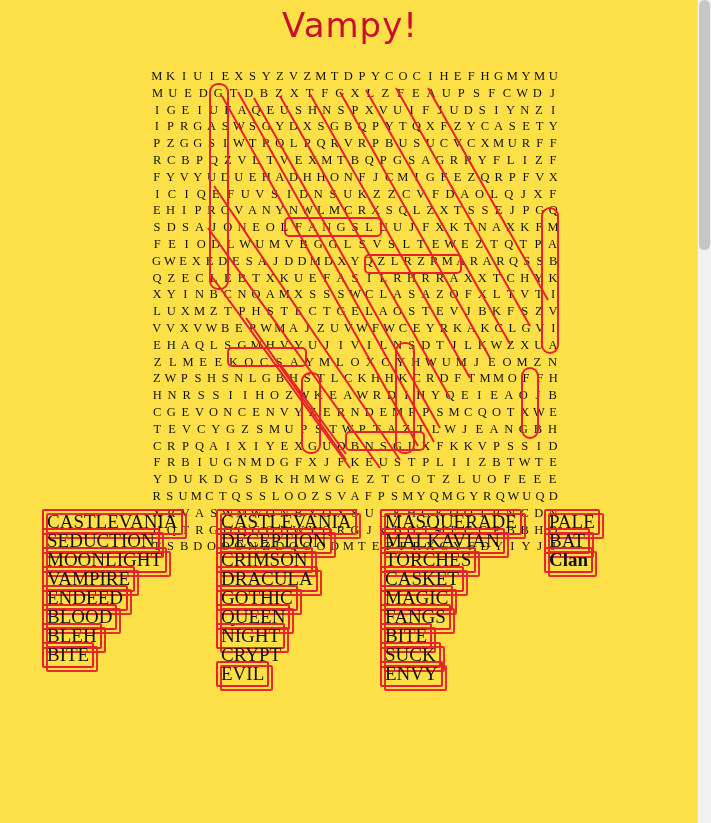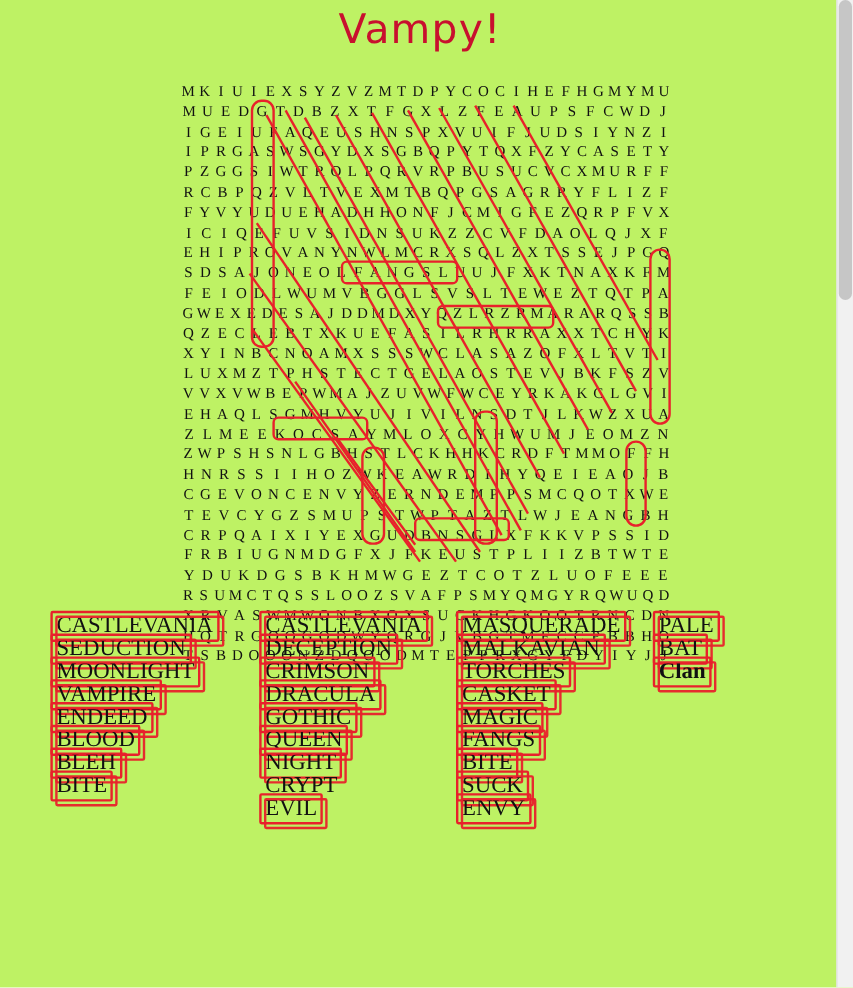--- a/index.html
+++ b/index.html
@@ -11,21 +11,21 @@
     width: 711px;
     height: 823px;
     font-family: "Liberation Sans", sans-serif;
     position: relative;
     overflow: hidden;
   }
   .page {
     position: relative;
     width: 711px;
     height: 823px;
-    background: #bef264;
+    background: #fde047;
   }
   .title {
     position: absolute;
     top: -18px;
     left: 0;
     width: 700px;
     text-align: center;
     font-family: "DejaVu Sans", sans-serif;
     font-size: 34px;
     color: #c8102e;

